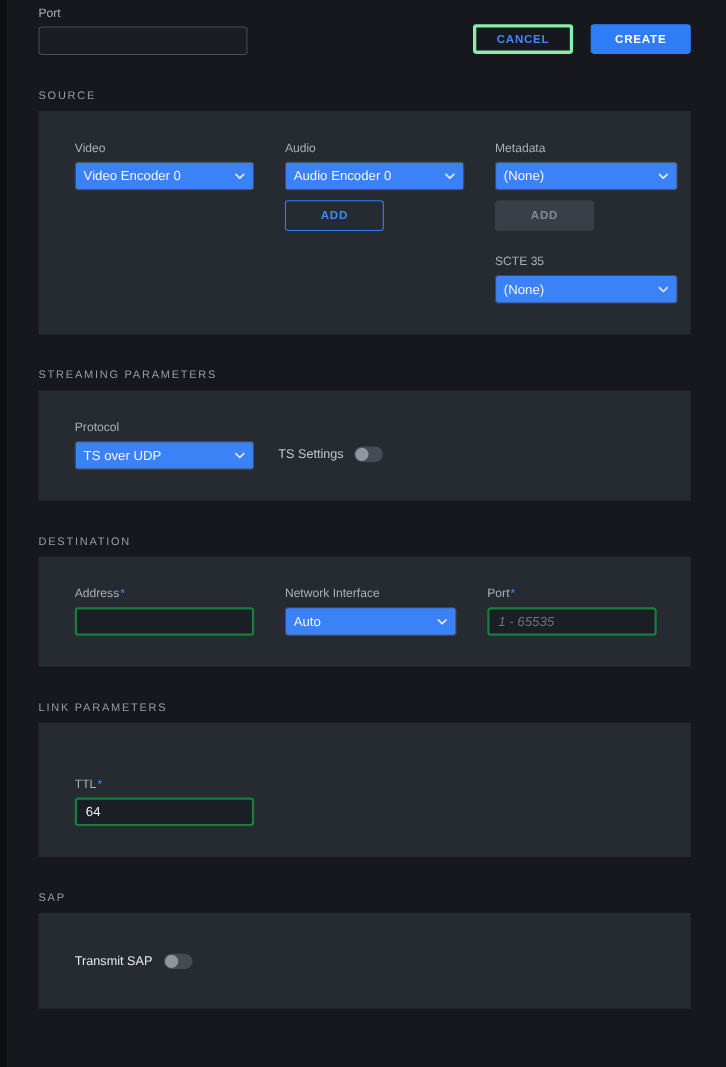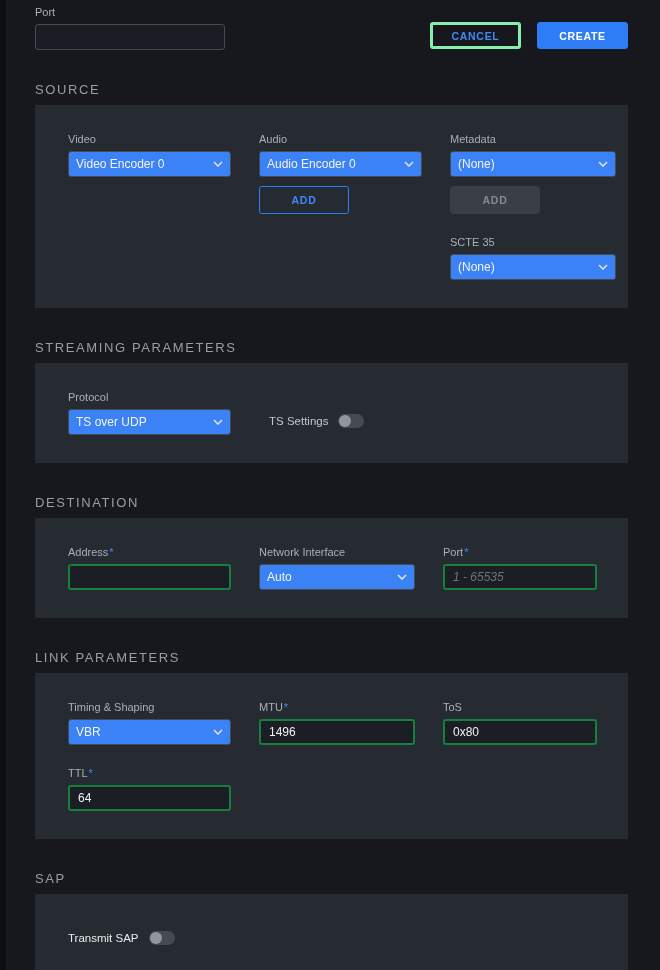--- a/index.html
+++ b/index.html
@@ -45,33 +45,33 @@
     font-size: 10.5px; font-weight: bold; letter-spacing: 0.7px;
     border-radius: 3px;
     cursor: pointer;
     font-family: "Liberation Sans", sans-serif;
   }
   .btn-outline { background: transparent; border: 3px solid #86efac; color: #3d8bf8; }
   .btn-primary { background: #2e7df6; border: 1px solid #2e7df6; color: #ffffff; }
 
   
   .section-title {
-    font-size: 13px;
+    font-size: 10px;
     font-weight: 400;
     color: #989ea7;
     letter-spacing: 1.6px;
     margin: 32px 0 8px 0;
   }
   .panel {
     background: #262a31;
     padding: 28px 33px;
   }
 
   .grid-src { display: grid; grid-template-columns: 163px 163px 166px; column-gap: 28px; align-items: start; }
-  .grid-stream { display: grid; grid-template-columns: 163px auto; column-gap: 38px; align-items: start; }
+  .grid-stream { display: grid; grid-template-columns: 163px auto; column-gap: 22px; align-items: start; }
   .grid-3 { display: grid; grid-template-columns: 163px 156px 154px; column-gap: 28px; align-items: start; }
 
   .select {
     height: 26px;
     background: #3b82f6;
     border: 1px solid #454a53;
     border-radius: 3px;
     display: flex; align-items: center; justify-content: space-between;
     padding: 0 7px;
     font-size: 12px; color: #f2f3f5;
@@ -240,39 +240,20 @@
       </div>
       <div>
         <label class="field-label"><span>Port</span><span class="req">*</span></label>
         <input class="text-input" type="text" placeholder="1 - 65535" style="">
       </div>
     </div>
   </div>
 
   <div class="section-title">LINK PARAMETERS</div>
   <div class="panel">
-    <div class="grid-3">
-      <div>
-        <label class="field-label">Timing &amp; Shaping</label>
-        <div class="select">
-          <span>VBR</span>
-          <svg class="chev" width="10" height="6" viewBox="0 0 10 6">
-              <path d="M1 1l4 4 4-4" fill="none" stroke="#dfe2e6" stroke-width="1.6"></path>
-            </svg>
-        </div>
-      </div>
-      <div>
-        <label class="field-label"><span>MTU</span><span class="req">*</span></label>
-        <input class="text-input" type="text" value="1496" style="">
-      </div>
-      <div>
-        <label class="field-label">ToS</label>
-        <input class="text-input" type="text" value="0x80" style="">
-      </div>
-    </div>
     <div class="grid-3 sub-group">
       <div>
         <label class="field-label"><span>TTL</span><span class="req">*</span></label>
         <input class="text-input" type="text" value="64" style="">
       </div>
     </div>
   </div>
 
   <div class="section-title">SAP</div>
   <div class="panel sap-panel">

